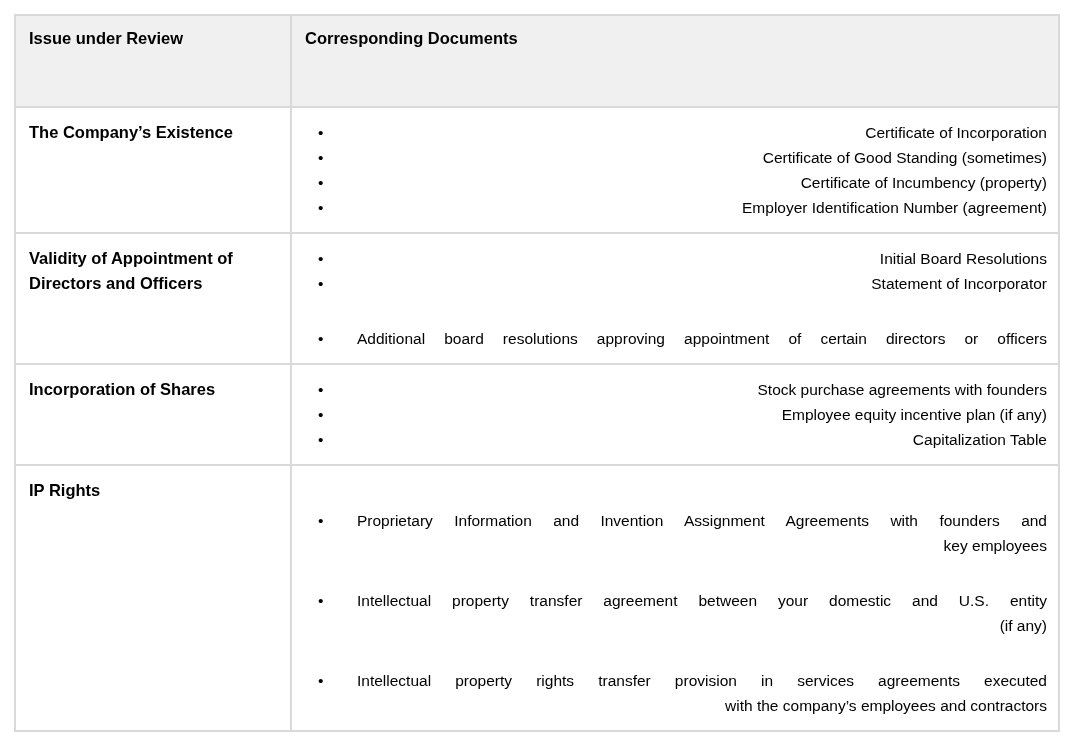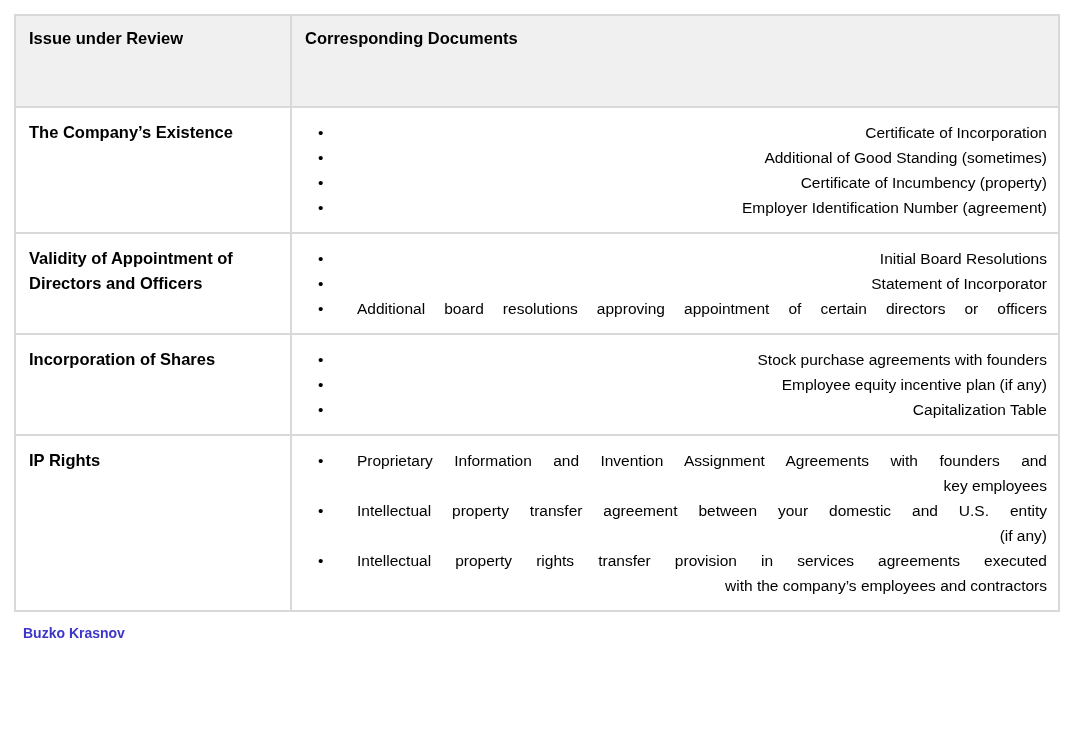--- a/index.html
+++ b/index.html
@@ -56,21 +56,21 @@
   td.cell-docs li {
     position: relative;
     padding-left: 65px;
   }
   .bullet {
     position: absolute;
     left: 26px;
     top: 0;
   }
   .line { text-align: right; }
-  .line.stretch { text-align-last: justify; }
+  .line.stretch { text-align-last: justify; margin-top: 30px; }
   .footer-link {
     display: inline-block;
     margin: 13px 0 0 9px;
     color: #3c35c8;
     font-weight: bold;
     font-size: 14px;
     text-decoration: none;
     cursor: pointer;
   }
 </style>
@@ -93,21 +93,21 @@
         <tr>
           <td class="cell-issue">The Company’s Existence</td>
           <td class="cell-docs">
             <ul>
               <li>
                 <span class="bullet">•</span>
                 <div class="line">Certificate of Incorporation</div>
               </li>
               <li>
                 <span class="bullet">•</span>
-                <div class="line">Additional of Good Standing (sometimes)</div>
+                <div class="line">Certificate of Good Standing (sometimes)</div>
               </li>
               <li>
                 <span class="bullet">•</span>
                 <div class="line">Certificate of Incumbency (property)</div>
               </li>
               <li>
                 <span class="bullet">•</span>
                 <div class="line">Employer Identification Number (agreement)</div>
               </li>
             </ul>

